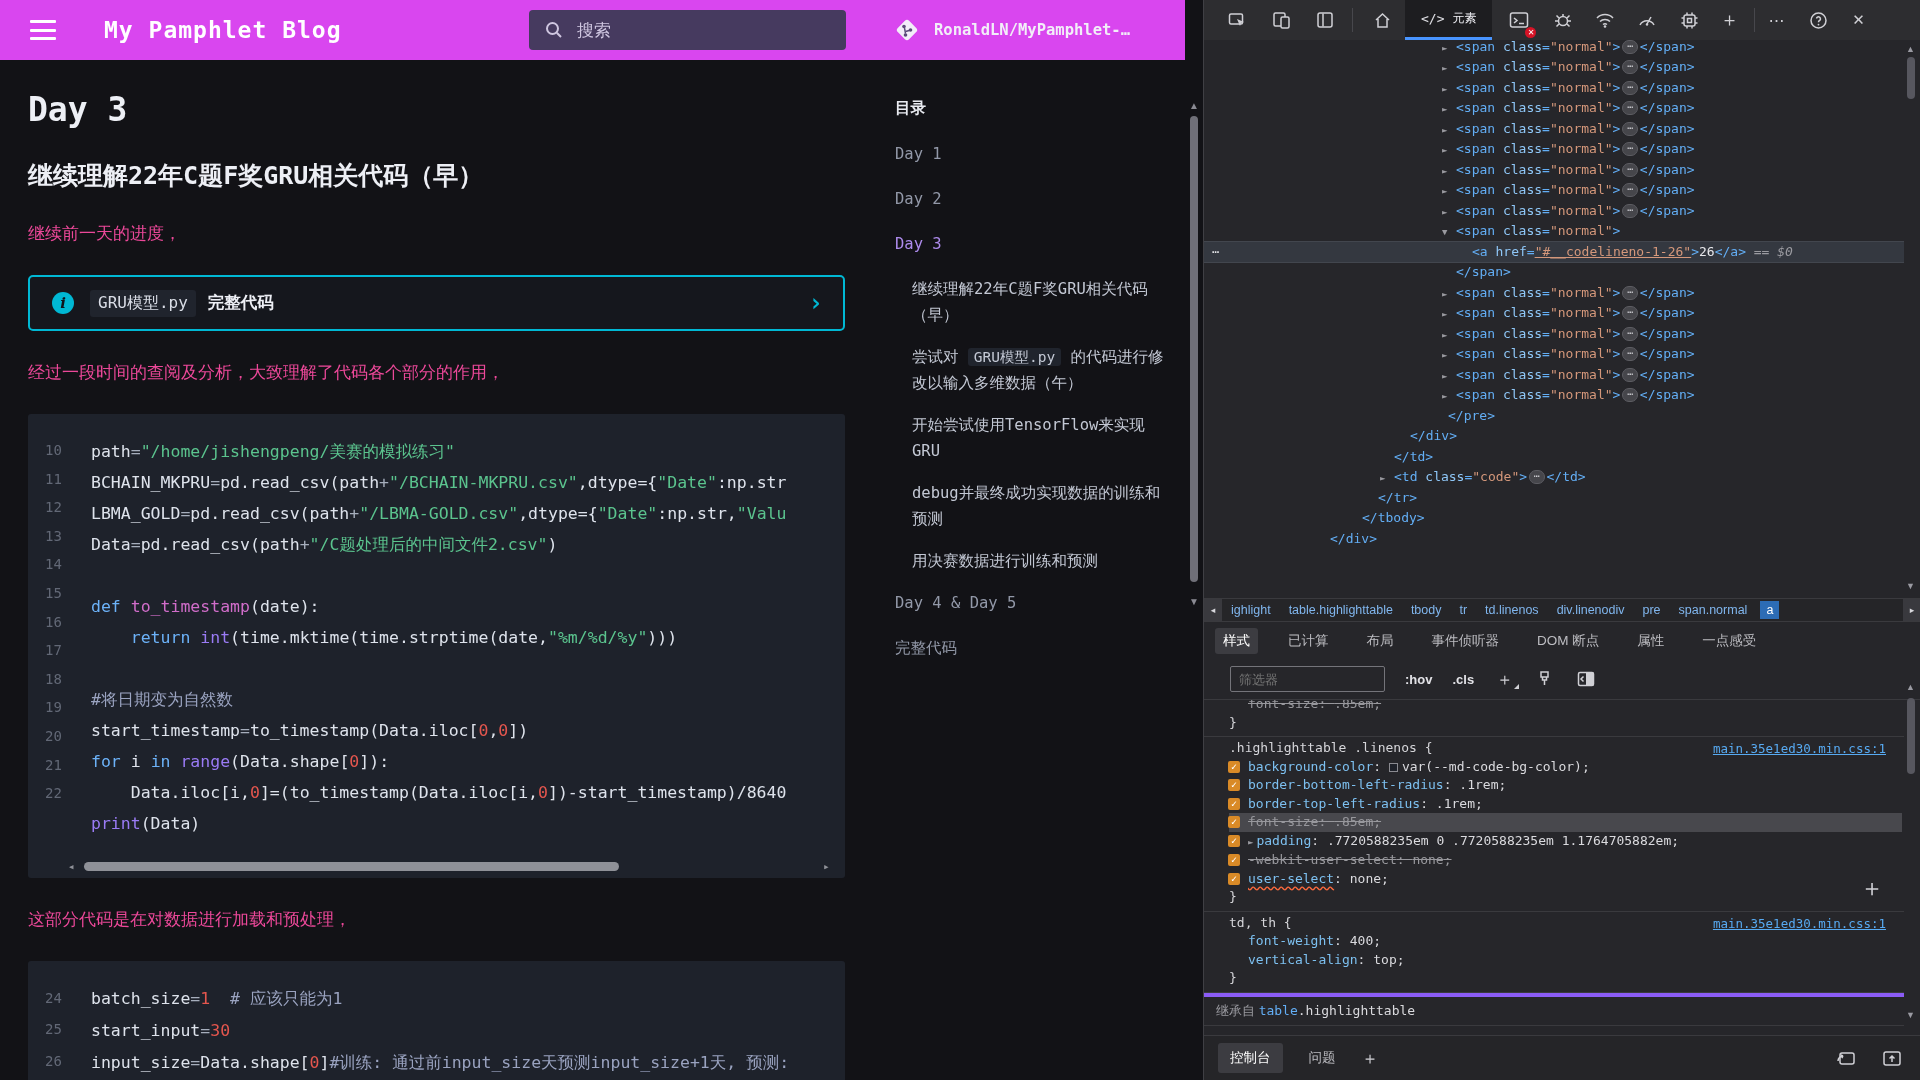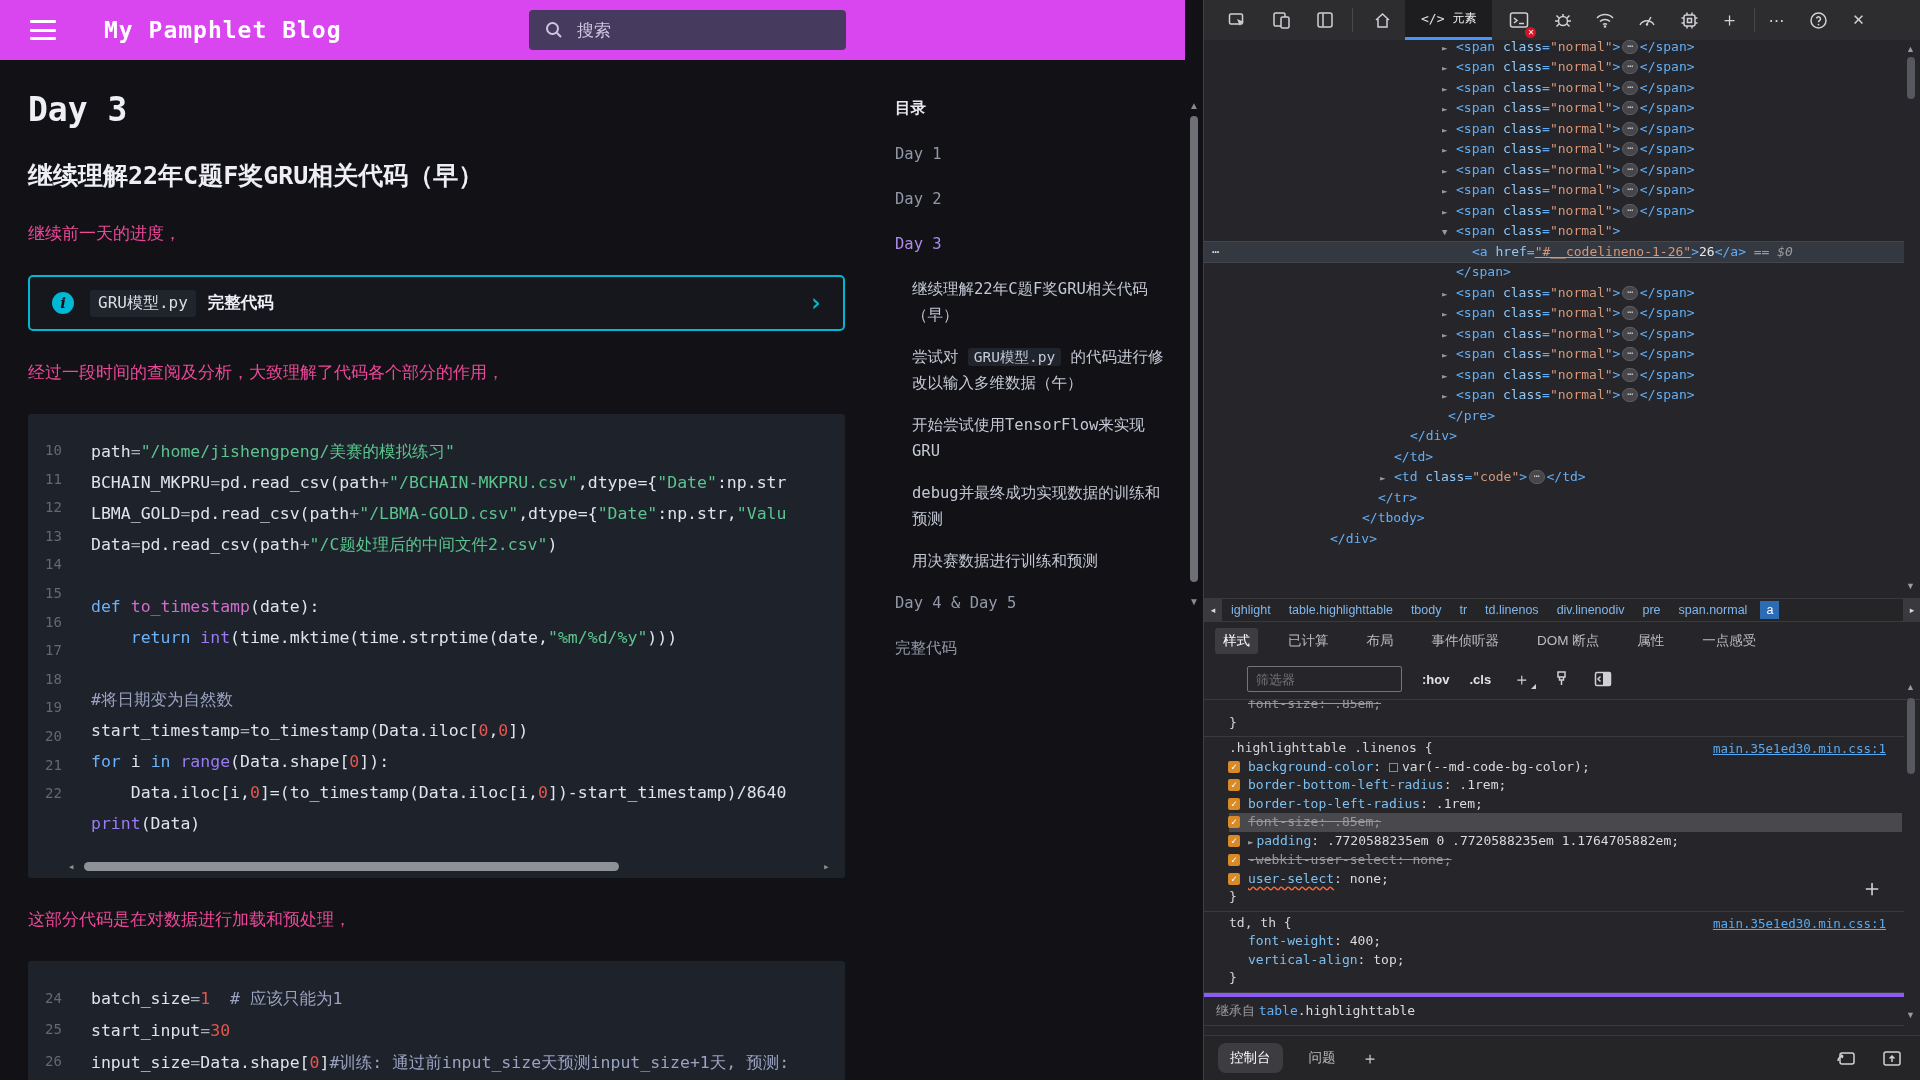--- a/index.html
+++ b/index.html
@@ -98,21 +98,21 @@
   .crumb-nav { width:18px; height:22px; background:#39393e; color:#d8d8dd; display:flex; align-items:center; justify-content:center; font-size:9px; cursor:pointer; flex:none; }
   .crumb { color:#80b6ee; margin:0 9px; white-space:nowrap; cursor:pointer; }
   .crumb.selected { background:#2c6cb5; color:#fff; padding:2px 6px; margin:0 4px; }
 
   
   #style-tabs { position:absolute; left:0; top:623px; width:717px; height:36px; display:flex; align-items:center; font-size:13.5px; }
   .stab { color:#bdbdc2; margin:0 11px; padding:4px 8px; border-radius:3px; white-space:nowrap; cursor:pointer; }
   .stab.active { background:#3c3c41; color:#ffffff; }
 
   
-  #filter-row { position:absolute; left:0; top:659px; width:717px; height:41px; display:flex; align-items:center; border-bottom:1px solid #3a3a3e;padding-left:17px; }
+  #filter-row { position:absolute; left:0; top:659px; width:717px; height:41px; display:flex; align-items:center; border-bottom:1px solid #3a3a3e; }
   #filter-input { width:155px; height:26px; margin-left:26px; background:transparent; border:1px solid #74747a; border-radius:2px;
                   color:#c8c8cd; font-size:13px; padding:0 8px; outline:none; }
   .pseudo-btn { color:#e2e2e7; font-size:13px; font-weight:bold; margin-left:20px; cursor:pointer; }
   .plus-btn { color:#cfcfd4; font-size:17px; margin-left:22px; cursor:pointer; position:relative; }
   .plus-btn::after { content:""; position:absolute; right:-6px; bottom:2px; border-left:5px solid transparent; border-bottom:5px solid #cfcfd4; }
 
   
   #styles { position:absolute; left:0; top:700px; width:700px; height:335px; overflow:hidden;
             font-family:"DejaVu Sans Mono",monospace; font-size:13px; line-height:18.5px; color:#dadade; }
   .rule { padding:2px 0 4px 25px; position:relative; }
@@ -129,41 +129,52 @@
   .exp-arrow { display:inline-block; color:#9a9aa0; font-size:9px; margin-right:3px; }
   .squig { text-decoration:underline; text-decoration-style:wavy; text-decoration-color:#ff6a3d; text-underline-offset:3px; }
   #inherited { border-top:4px solid #8b5cf6; border-bottom:1px solid #3a3a3e; padding:5px 0 5px 12px; color:#9a9aa0; font-family:"Liberation Sans",sans-serif; font-size:13px; }
   #inherited .inh-tag { color:#63aef5; font-family:"DejaVu Sans Mono",monospace; }
   #inherited .inh-cls { color:#dadade; font-family:"DejaVu Sans Mono",monospace; }
   #styles-plus { position:absolute; left:1860px; top:872px; color:#cfcfd4; font-size:24px; font-weight:300; cursor:pointer; z-index:5; }
 
   
   #bottombar { position:absolute; left:0; top:1035px; width:717px; height:45px; background:#252528; border-top:1px solid #3a3a3e; display:flex; align-items:center; }
   .btab { color:#bdbdc2; margin-left:14px; padding:6px 12px; border-radius:3px; font-size:13.5px; cursor:pointer; white-space:nowrap; }
-  .btab.active { background:#3c3c41; color:#fff;border-radius:8px; }
+  .btab.active { background:#3c3c41; color:#fff; }
   .bplus { color:#cfcfd4; font-size:17px; margin-left:14px; cursor:pointer; }
   .bbar-right { margin-left:auto; margin-right:14px; display:flex; gap:16px; }
 </style>
 </head>
 <body>
 
 <div id="blog">
   <div id="blog-header">
     <div class="burger">
         <span></span>
         <span></span>
         <span></span>
       </div>
     <div id="blog-title">My Pamphlet Blog</div>
     <div id="searchbox">
       <svg width="18" height="18" viewBox="0 0 18 18">
         <circle cx="7.5" cy="7.5" r="5.5" fill="none" stroke="#cfc6e0" stroke-width="2"></circle>
         <line x1="11.8" y1="11.8" x2="16" y2="16" stroke="#cfc6e0" stroke-width="2"></line>
       </svg>
       <span>搜索</span>
+    </div>
+    <div id="repo">
+      <svg width="30" height="30" viewBox="0 0 30 30">
+        <rect x="7" y="7" width="16" height="16" rx="3" transform="rotate(45 15 15)" fill="#f2eef8"></rect>
+        <circle cx="12" cy="11.5" r="1.8" fill="#5a4a78"></circle>
+        <circle cx="18.5" cy="15" r="1.8" fill="#5a4a78"></circle>
+        <circle cx="13.5" cy="20" r="1.8" fill="#5a4a78"></circle>
+        <line x1="12.5" y1="13" x2="13.5" y2="18.5" stroke="#5a4a78" stroke-width="1.4"></line>
+        <line x1="13.5" y1="16.5" x2="17.2" y2="15.5" stroke="#5a4a78" stroke-width="1.4"></line>
+      </svg>
+      <span class="repo-text">RonaldLN/MyPamphlet-…</span>
     </div>
   </div>
 
   <div id="content">
     <h1 class="day">Day 3</h1>
     <h2 class="sub">继续理解22年C题F奖GRU相关代码（早）</h2>
     <p class="body-p">继续前一天的进度，</p>
 
     <div id="admonition">
       <div class="info-circle">i</div>

